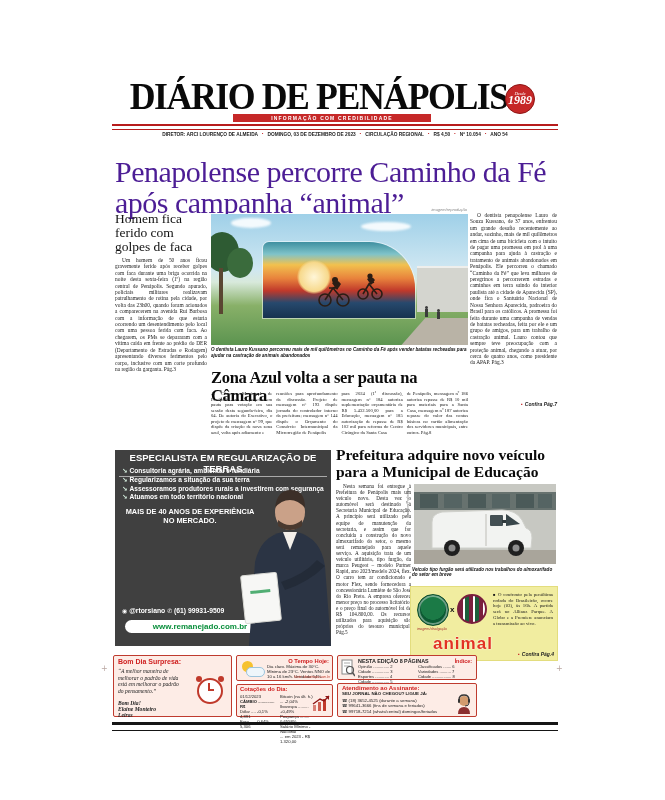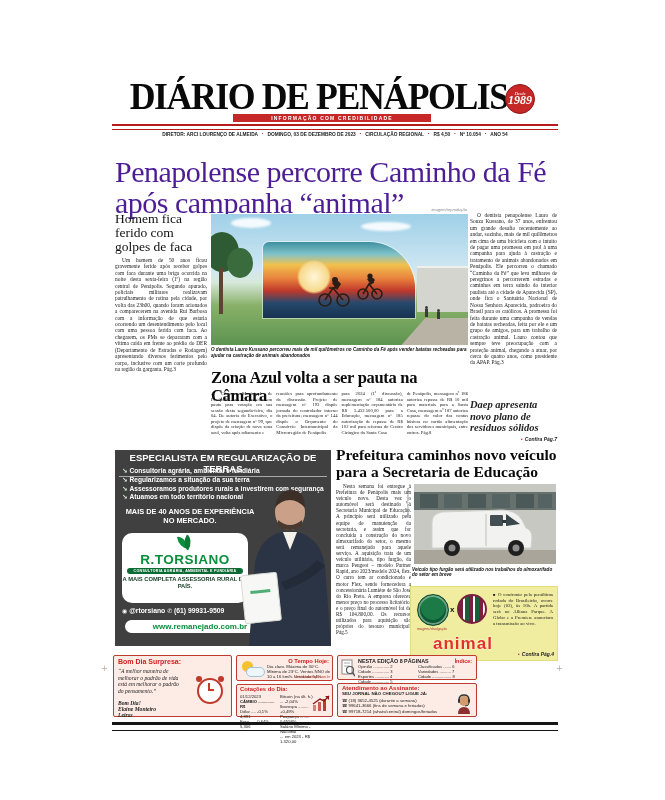--- a/index.html
+++ b/index.html
@@ -227,67 +227,60 @@
   </div>
   <div class="abs" id="photo-caption">O dentista Lauro Kussano percorreu mais de mil quilômetros no Caminho da Fé após vender batatas recheadas para ajudar na castração de animais abandonados</div>
 
   <div class="abs" id="col-right">
     <div class="bodytxt">
         <p>O dentista penapolense Lauro de Souza Kussano, de 37 anos, enfrentou um grande desafio recentemente ao andar, sozinho, mais de mil quilômetros em cima de uma bicicleta com o intuito de pagar uma promessa em prol à uma campanha para ajuda à castração e tratamento de animais abandonados em Penápolis. Ele percorreu o chamado “Caminho da Fé” que leva milhares de peregrinos a percorrerem estradas e caminhos em terra saindo do interior paulista até a cidade de Aparecida (SP), onde fica o Santuário Nacional de Nossa Senhora Aparecida, padroeira do Brasil para os católicos. A promessa foi feita durante uma campanha de vendas de batatas recheadas, feita por ele e um grupo de amigos, para um trabalho de castração animal. Lauro contou que sempre teve preocupação com a proteção animal, chegando a atuar, por cerca de quatro anos, como presidente da APAP. Pág.3</p>
       </div>
   </div>
 
   <div class="abs" id="daep">
-    <h3>Daep apresenta novo plano de resíduos sólidos</h3>
     <div class="confira">Confira Pág.7</div>
   </div>
 
   <div class="abs" id="zona-head">Zona Azul volta a ser pauta na Câmara</div>
   <div class="abs" id="zona-cols">
     <div class="zcol">A Câmara Municipal de Penápolis tem 12 projetos em pauta para votação em sua sessão desta segunda-feira, dia 04. De autoria do Executivo, o projeto de mensagem n° 99, que dispõe da criação de nova zona azul, volta após adiamento e</div>
     <div class="zcol">reuniões para aprofundamento da discussão. Projeto de mensagem n° 193 dispõe jornada do controlador interno da prefeitura; mensagem n° 144 dispõe o Orçamento do Consórcio Intermunicipal da Microrregião de Penápolis</div>
     <div class="zcol">para 2024 (1ª discussão), mensagem n° 184 autoriza suplementação orçamentária de R$ 5.432.500,00 para a Educação, mensagem n° 185 autorização de repasse de R$ 102 mil para reforma do Centro Cirúrgico da Santa Casa</div>
     <div class="zcol">de Penápolis, mensagem nº 186 autoriza repasse de R$ 10 mil para materiais para a Santa Casa, mensagem nº 187 autoriza repasse do valor das contas básicas no cartão alimentação dos servidores municipais, entre outros. Pág.8</div>
   </div>
 
   <div class="abs" id="ad">
     <div id="ad-head">ESPECIALISTA EM REGULARIZAÇÃO DE TERRAS</div>
     <div id="ad-bullets">
       <div><span class="arr">↘</span><span>Consultoria agrária, ambiental e fundiária</span></div>
       <div><span class="arr">↘</span><span>Regularizamos a situação da sua terra</span></div>
       <div><span class="arr">↘</span><span>Assessoramos produtores rurais a investirem com segurança</span></div>
       <div><span class="arr">↘</span><span>Atuamos em todo território nacional</span></div>
     </div>
     <div id="ad-exp">MAIS DE 40 ANOS DE EXPERIÊNCIA NO MERCADO.</div>
-    <div id="ad-panel">
-      <span class="leaf"></span><span class="leaf l2"></span>
-      <div id="ad-brand">R.TORSIANO</div>
-      <div id="ad-pill">CONSULTORIA AGRÁRIA, AMBIENTAL E FUNDIÁRIA</div>
-      <div id="ad-assess">A MAIS COMPLETA ASSESSORIA RURAL DO PAÍS.</div>
-    </div>
     <div id="ad-contact">
       <span class="cicon">◉</span>
       <span>@rtorsiano</span>
       <span class="cicon">✆</span>
       <span>(61) 99931-9509</span>
     </div>
     <div id="ad-site">www.remanejado.com.br</div>
     <svg id="ad-man" viewBox="0 0 96 168">
       <path d="M14,168 L20,84 Q26,58 48,54 L62,54 Q86,60 90,88 L96,168 Z" fill="#2b3444"></path>
       <polygon points="48,54 55,72 62,54" fill="#f4f0ea"></polygon>
       <ellipse cx="55" cy="34" rx="15" ry="18" fill="#caa188"></ellipse>
       <path d="M40,30 Q42,12 56,12 Q70,12 70,30 Q63,22 55,22 Q46,22 40,30 Z" fill="#3c2f28"></path>
       <path d="M43,42 Q55,52 67,42 L67,48 Q55,56 43,48 Z" fill="#4a392f"></path>
       <rect x="8" y="96" width="36" height="48" rx="2" fill="#f7f7f5" stroke="#d9d9d4" stroke-width="1" transform="rotate(-6 26 120)"></rect>
       <rect x="16" y="112" width="20" height="3" fill="#0a8f3c" opacity=".7" transform="rotate(-6 26 120)"></rect>
       <path d="M90,88 Q74,104 50,112 L46,104 Q70,96 82,82 Z" fill="#232b38"></path>
     </svg>
   </div>
 
-  <div class="abs" id="veh-head">Prefeitura caminhos novo veículo para a Secretaria de Educação</div>
+  <div class="abs" id="veh-head">Prefeitura adquire novo veículo para a Municipal de Educação</div>
   <div class="abs" id="veh-body">
     <div class="bodytxt" style="font-size:5.2px;line-height:6.1px;">
         <p>Nesta semana foi entregue à Prefeitura de Penápolis mais um veículo novo. Desta vez o automóvel será destinado à Secretaria Municipal de Educação. A princípio será utilizado pela equipe de manutenção da secretaria, e assim que for concluída a construção do novo almoxarifado do setor, o mesmo será remanejado para aquele serviço. A aquisição trata de um veículo utilitário, tipo furgão, da marca Peugeot – modelo Partner Rapid, ano 2023/modelo 2024, flex. O carro tem ar condicionado e motor Flex, sendo fornecedora a concessionária Lumière de São José do Rio Preto. A empresa ofereceu menor preço no processo licitatório, e o preço final do automóvel foi de R$ 104.800,00. Os recursos utilizados para aquisição são próprios do tesouro municipal. Pág.5</p>
       </div>
   </div>
   <div class="abs" id="veh-credit">imagem/Prefeitura</div>
   <div class="abs" id="veh-photo">
     <svg width="142" height="80" viewBox="0 0 142 80">
       <rect x="0" y="0" width="142" height="80" fill="#c7c8c2"></rect>
       <rect x="0" y="8" width="142" height="18" fill="#67726f"></rect>

